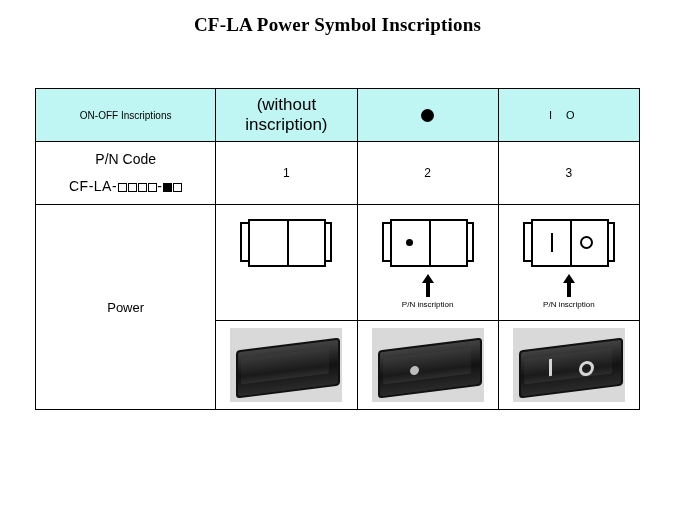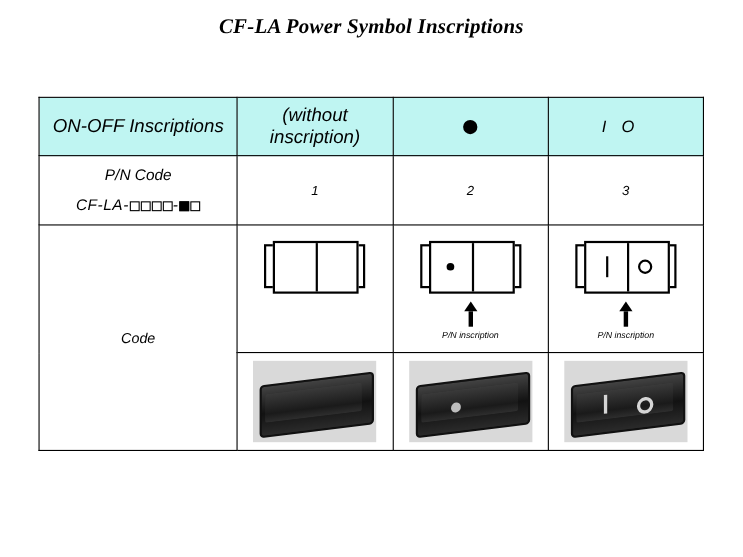--- a/index.html
+++ b/index.html
@@ -11,21 +11,20 @@
     width: 675px;
     height: 506px;
     font-family: "Liberation Sans", sans-serif;
     color: #000000;
     overflow: hidden;
   }
   .page {
     position: relative;
     width: 675px;
     height: 370px;
-    font-style: italic;
   }
   .title {
     position: absolute;
     top: 14px;
     left: 0;
     width: 675px;
     text-align: center;
     font-family: "Liberation Serif", serif;
     font-weight: bold;
     font-size: 19px;
@@ -48,35 +47,35 @@
   }
   .col-label { width: 180px; }
   .col-opt   { width: 141px; }
 
   
   tr.header-row td {
     background: #bff5f2;
     height: 52px;
   }
   .hdr-label {
-    font-size: 17px;
+    font-size: 10px;
   }
   .hdr-plain {
     font-size: 17px;
   }
   .dot-symbol {
     display: inline-block;
     width: 13px;
     height: 13px;
     border-radius: 50%;
     background: #000;
     vertical-align: middle;
   }
   .io-symbol {
-    font-size: 15px;
+    font-size: 11px;
     letter-spacing: 14px;
     font-family: "Liberation Sans", sans-serif;
   }
   .io-symbol .bar { font-weight: 400; }
 
   
   tr.pn-row td { height: 62px; }
   .pn-cell-label {
     line-height: 1.9;
     font-size: 14px;
@@ -298,21 +297,21 @@
             </div>
           </div>
         </td>
         <td>1</td>
         <td>2</td>
         <td>3</td>
       </tr>
 
       <tr class="draw-row">
         <td rowspan="2">
-          <span class="image-label">Code</span>
+          <span class="image-label">Power</span>
         </td>
         <td>
           <div class="draw-wrap">
             <div class="rocker-outer">
               <div class="rocker-inner">
                 <div class="rocker-divider"></div>
               </div>
             </div>
           </div>
         </td>

